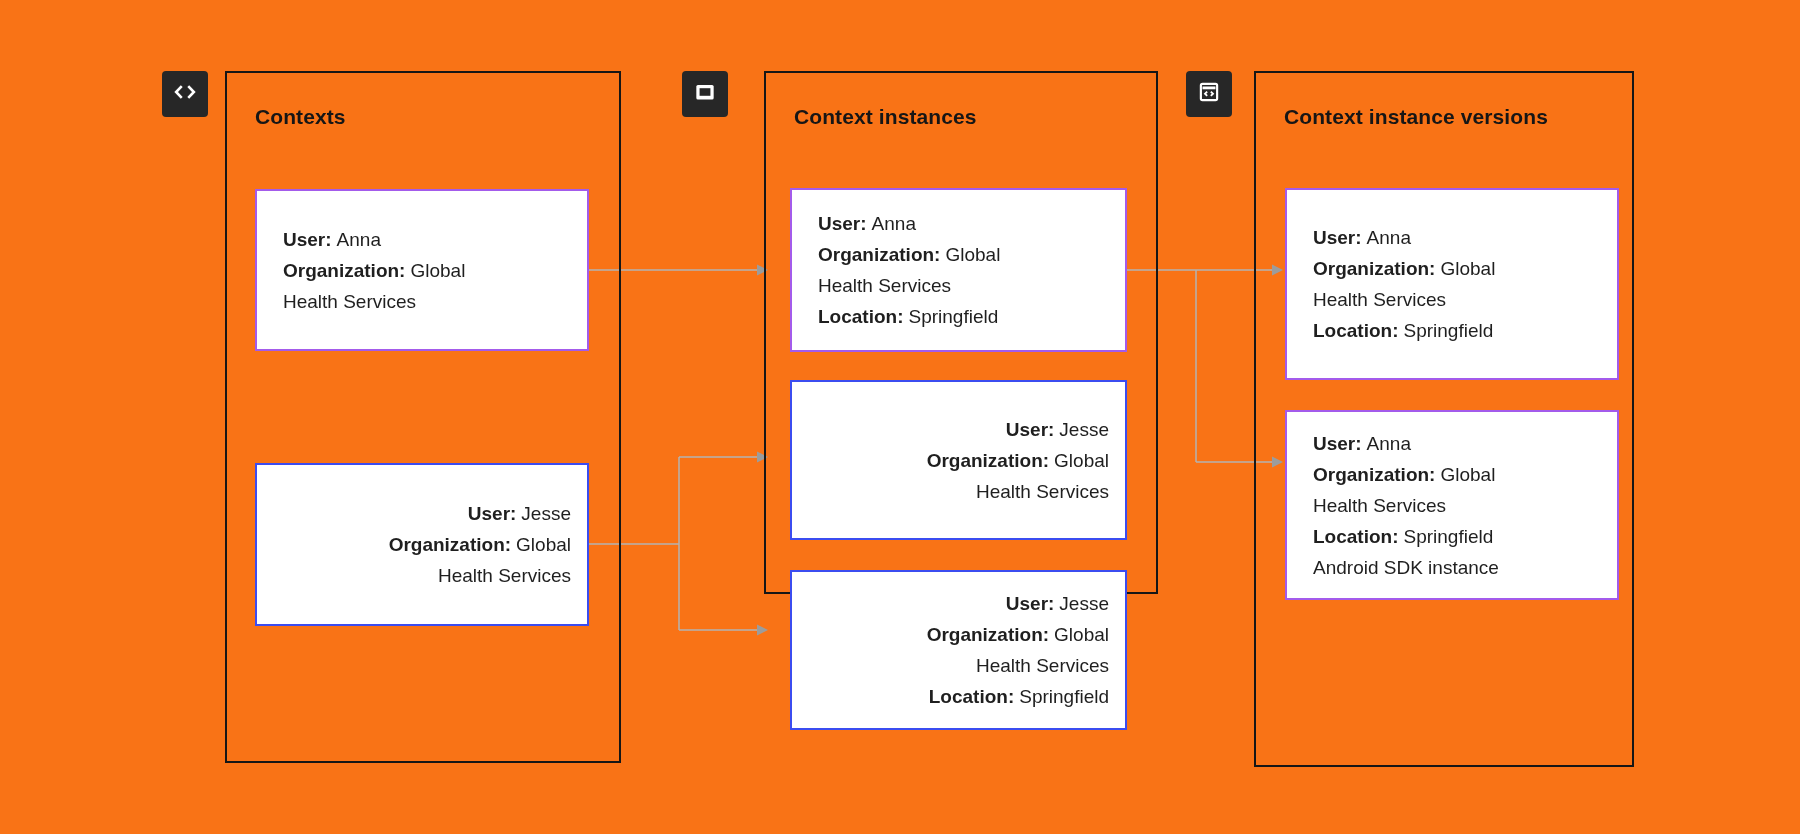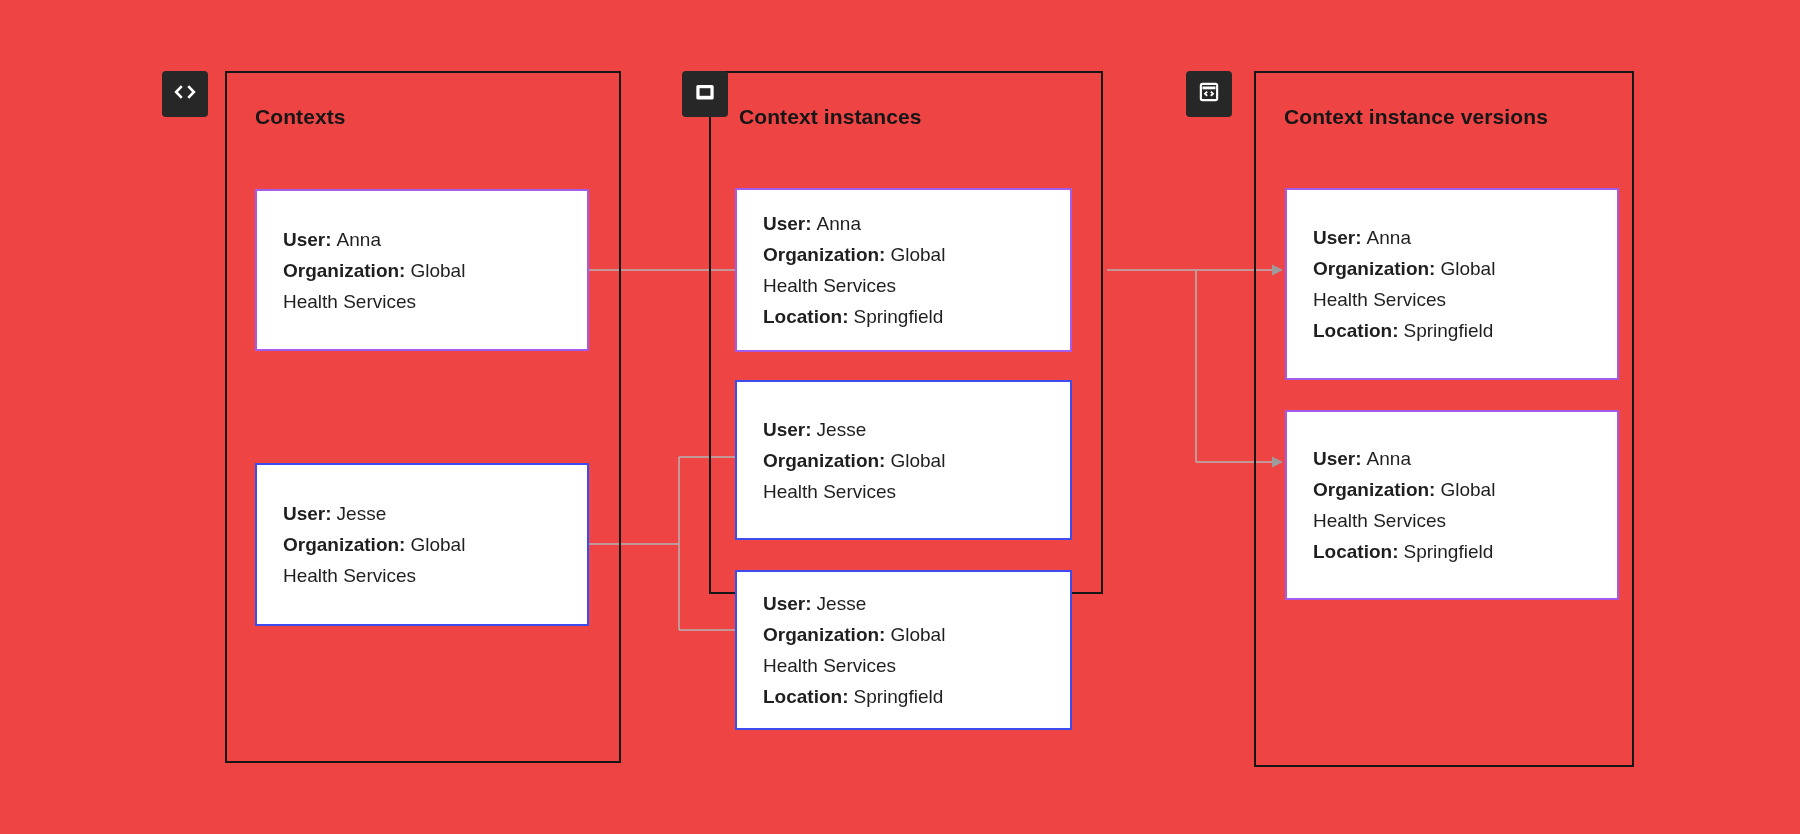--- a/index.html
+++ b/index.html
@@ -1,42 +1,42 @@
 <!DOCTYPE html>
 <html><head>
 <meta charset="utf-8">
 <style>
   html,body{margin:0;padding:0;background:#ffffff;}
   .canvas{
-    position:relative;width:1800px;height:834px;background:#ef4444;overflow:hidden;
+    position:relative;width:1800px;height:834px;background:#f97316;overflow:hidden;
     font-family:"Liberation Sans","DejaVu Sans",sans-serif;color:#1c1c1c;
   }
   
   .connectors{position:absolute;left:0;top:0;z-index:1;}
   .tile{
     position:absolute;width:46px;height:46px;background:#272727;border-radius:4px;
     display:flex;align-items:center;justify-content:center;z-index:3;
   }
   .panel{
     position:absolute;border:2px solid #161616;background:transparent;z-index:2;box-sizing:border-box;
   }
   #panel-0{left:225px;top:71px;width:396px;height:692px;}
-  #panel-1{left:709px;top:71px;width:394px;height:523px;}
+  #panel-1{left:764px;top:71px;width:394px;height:523px;}
   #panel-2{left:1254px;top:71px;width:380px;height:696px;}
   .panel-title{
     position:absolute;left:28px;top:32px;font-size:21px;font-weight:600;color:#161616;
     letter-spacing:.1px;white-space:nowrap;
   }
   .card{
     position:absolute;box-sizing:border-box;background:#ffffff;border:2px solid #888;
     display:flex;flex-direction:column;justify-content:center;
     padding:0 16px 0 26px;font-size:19px;line-height:31px;color:#1f1f1f;
   }
   .card.purple{border-color:#A35BEB;}
-  .card.blue{border-color:#3B4CF0;}
+  .card.blue{border-color:#3B4CF0;text-align:right;}
   .line{white-space:nowrap;}
   .lbl{font-weight:700;}
   .lbl:not(:empty){margin-right:5px;}
   
   #p0c0{left:28px;top:116px;width:334px;height:162px;}
   #p0c1{left:28px;top:390px;width:334px;height:163px;}
   #p1c0{left:24px;top:115px;width:337px;height:164px;}
   #p1c1{left:24px;top:307px;width:337px;height:160px;}
   #p1c2{left:24px;top:497px;width:337px;height:160px;}
   #p2c0{left:29px;top:115px;width:334px;height:192px;}
@@ -143,16 +143,17 @@
       <div class="line"><span class="lbl">User:</span><span class="val">Anna</span></div>
       <div class="line"><span class="lbl">Organization:</span><span class="val">Global</span></div>
       <div class="line"><span class="lbl"></span><span class="val">Health Services</span></div>
       <div class="line"><span class="lbl">Location:</span><span class="val">Springfield</span></div>
     </div>
     <div class="card purple" id="p2c1">
       <div class="line"><span class="lbl">User:</span><span class="val">Anna</span></div>
       <div class="line"><span class="lbl">Organization:</span><span class="val">Global</span></div>
       <div class="line"><span class="lbl"></span><span class="val">Health Services</span></div>
       <div class="line"><span class="lbl">Location:</span><span class="val">Springfield</span></div>
+      <div class="line"><span class="lbl"></span><span class="val">Android SDK instance</span></div>
     </div>
   </div>
 
 </div>
 
 </body></html>

